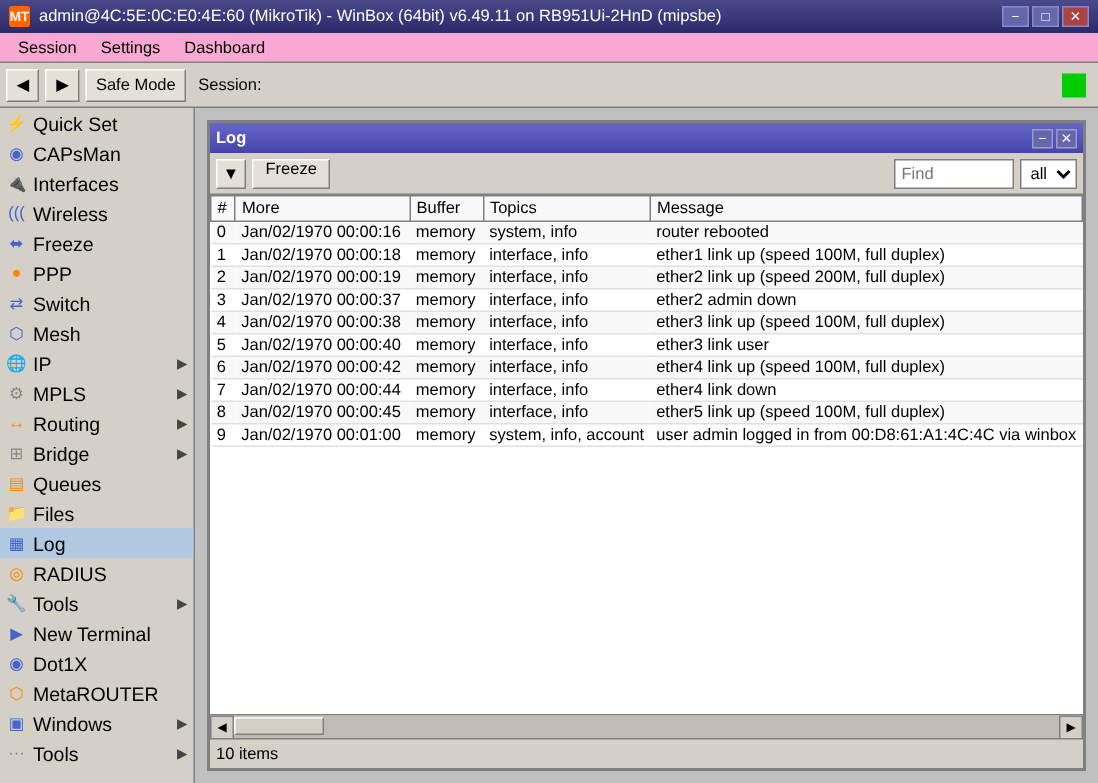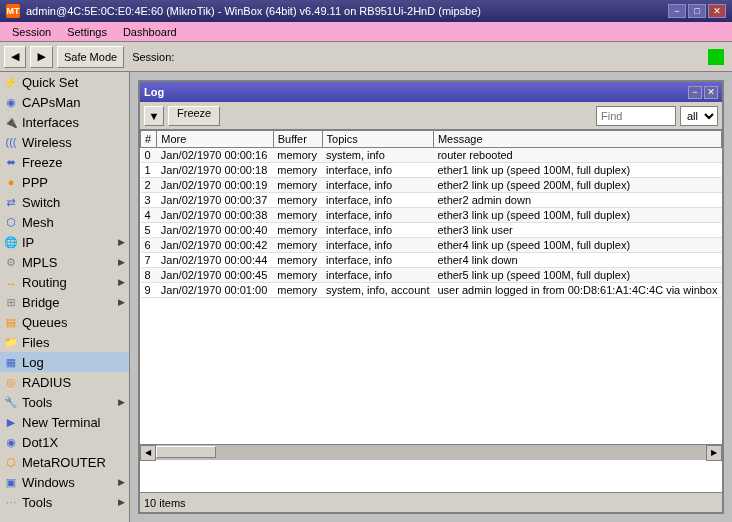--- a/index.html
+++ b/index.html
@@ -334,21 +334,20 @@
     }
 
     #log-statusbar {
       height: 20px;
       background: #d4d0c8;
       border-top: 1px solid #808080;
       display: flex;
       align-items: center;
       padding: 0 4px;
       font-size: 11px;
-      margin-top: 32px;
     }
   </style>
 </head>
 <body>
 
 <div id="title-bar">
   <div id="title-text">
     <div id="title-icon">
       <span>MT</span>
     </div>

